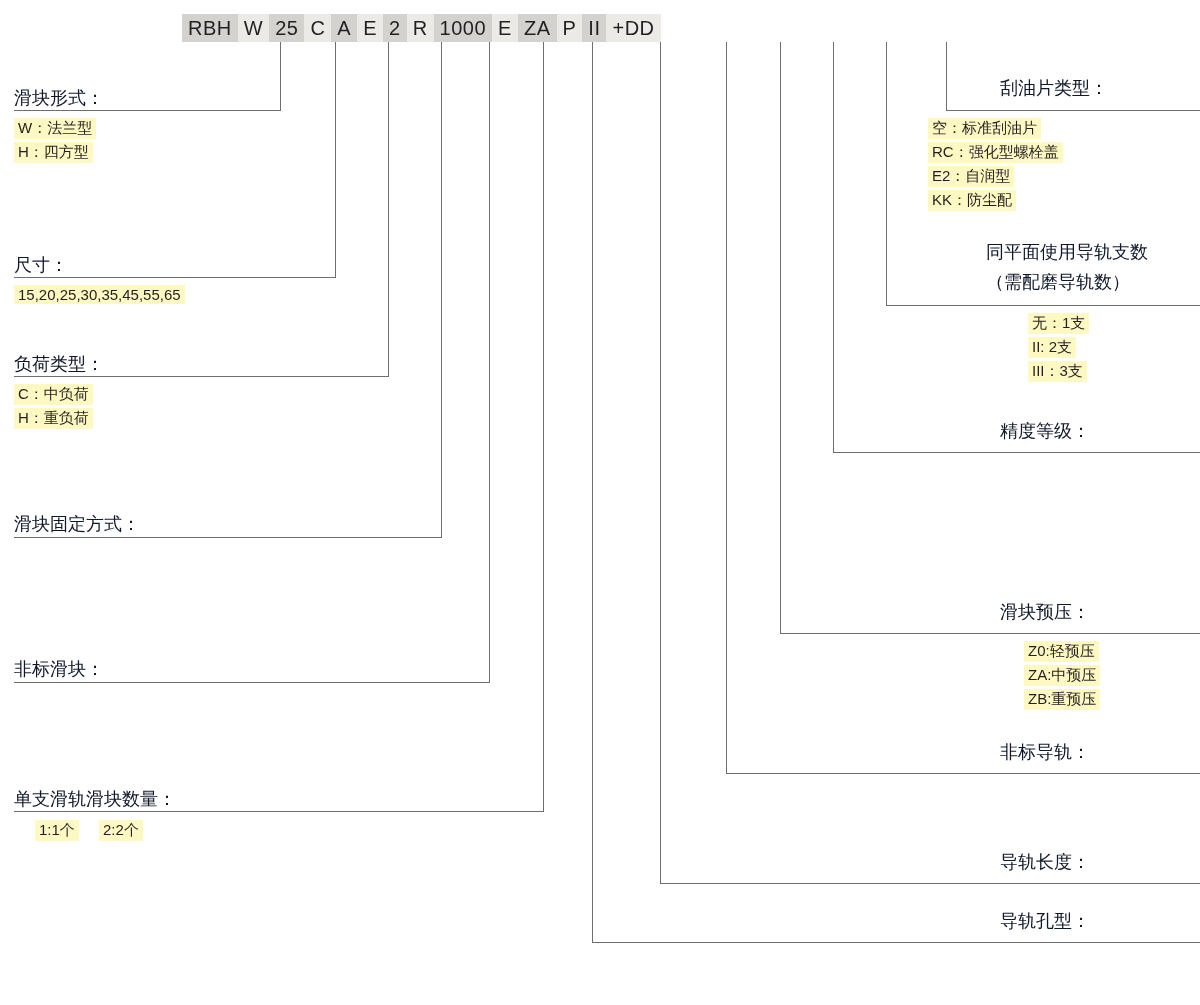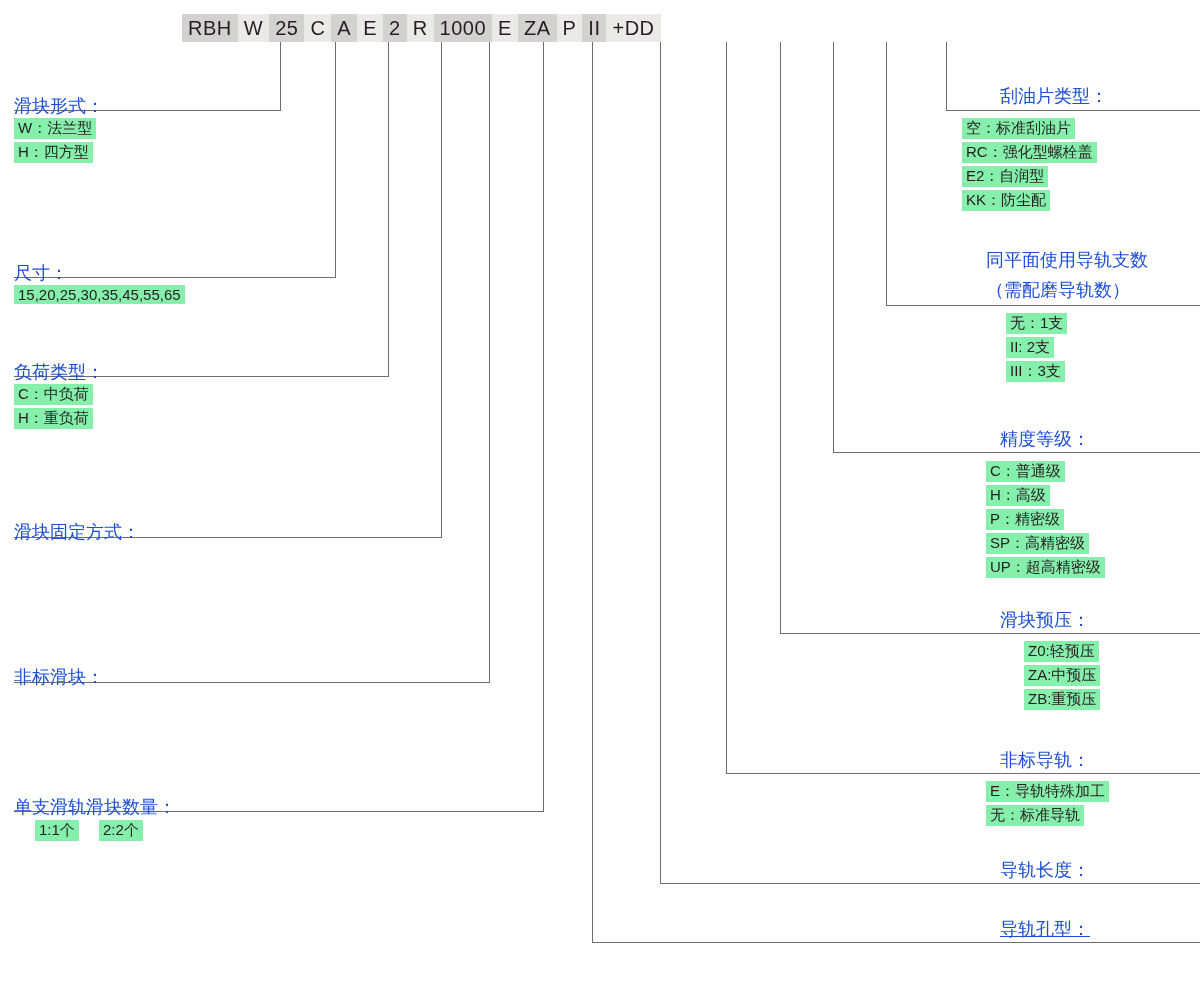--- a/index.html
+++ b/index.html
@@ -46,31 +46,30 @@
     background: #6d6e70;
   }
   .lnv { width: 1px; }
   .lnh { height: 1px; }
 
   
   .hdr {
     position: absolute;
     font-size: 18px;
     white-space: nowrap;
-    color: #1d4ed8;
-    margin-top: 8px;
+    color: #0f172a;
   }
   .opts {
     position: absolute;
     font-size: 15px;
     white-space: nowrap;
   }
   .opts span {
     display: block;
-    background: #86efac;
+    background: #fef9c3;
     padding: 1px 4px 1px 4px;
     margin-bottom: 3px;
     width: max-content;
   }
   .opts.inline span { display: inline-block; margin-right: 2px; }
 </style>
 </head>
 <body>
 
 <div id="page">
@@ -152,54 +151,43 @@
   <div class="ln lnv" style="left:726px; top:42px; height:731px;"></div>
   <div class="ln lnh" style="left:726px; top:773px; width:474px;"></div>
 
   <div class="ln lnv" style="left:660px; top:42px; height:841px;"></div>
   <div class="ln lnh" style="left:660px; top:883px; width:540px;"></div>
 
   <div class="ln lnv" style="left:592px; top:42px; height:900px;"></div>
   <div class="ln lnh" style="left:592px; top:942px; width:608px;"></div>
 
   <div class="hdr" style="left:1000px; top:76px;">刮油片类型：</div>
-  <div class="opts" style="left:962px; top:118px;">
+  <div class="opts" style="left:928px; top:118px;">
     <span>空：标准刮油片</span>
     <span>RC：强化型螺栓盖</span>
     <span>E2：自润型</span>
     <span>KK：防尘配</span>
   </div>
 
   <div class="hdr" style="left:986px; top:240px;">同平面使用导轨支数</div>
   <div class="hdr" style="left:986px; top:270px;">（需配磨导轨数）</div>
-  <div class="opts" style="left:986px; top:313px;padding-left:20px;">
+  <div class="opts" style="left:1008px; top:313px;padding-left:20px;">
     <span>无：1支</span>
     <span>II: 2支</span>
     <span>III：3支</span>
   </div>
 
   <div class="hdr" style="left:1000px; top:419px;text-align:right;">精度等级：</div>
-  <div class="opts" style="left:986px; top:461px;">
-    <span>C：普通级</span>
-    <span>H：高级</span>
-    <span>P：精密级</span>
-    <span>SP：高精密级</span>
-    <span>UP：超高精密级</span>
-  </div>
 
   <div class="hdr" style="left:1000px; top:600px;">滑块预压：</div>
   <div class="opts" style="left:986px; top:641px;padding-left:38px;">
     <span>Z0:轻预压</span>
     <span>ZA:中预压</span>
     <span>ZB:重预压</span>
   </div>
 
   <div class="hdr" style="left:1000px; top:740px;">非标导轨：</div>
-  <div class="opts" style="left:986px; top:781px;">
-    <span>E：导轨特殊加工</span>
-    <span>无：标准导轨</span>
-  </div>
 
   <div class="hdr" style="left:1000px; top:850px;">导轨长度：</div>
 
-  <div class="hdr" style="left:1000px; top:909px;text-decoration:underline;">导轨孔型：</div>
+  <div class="hdr" style="left:1000px; top:909px;">导轨孔型：</div>
 
 </div>
 
 </body></html>

